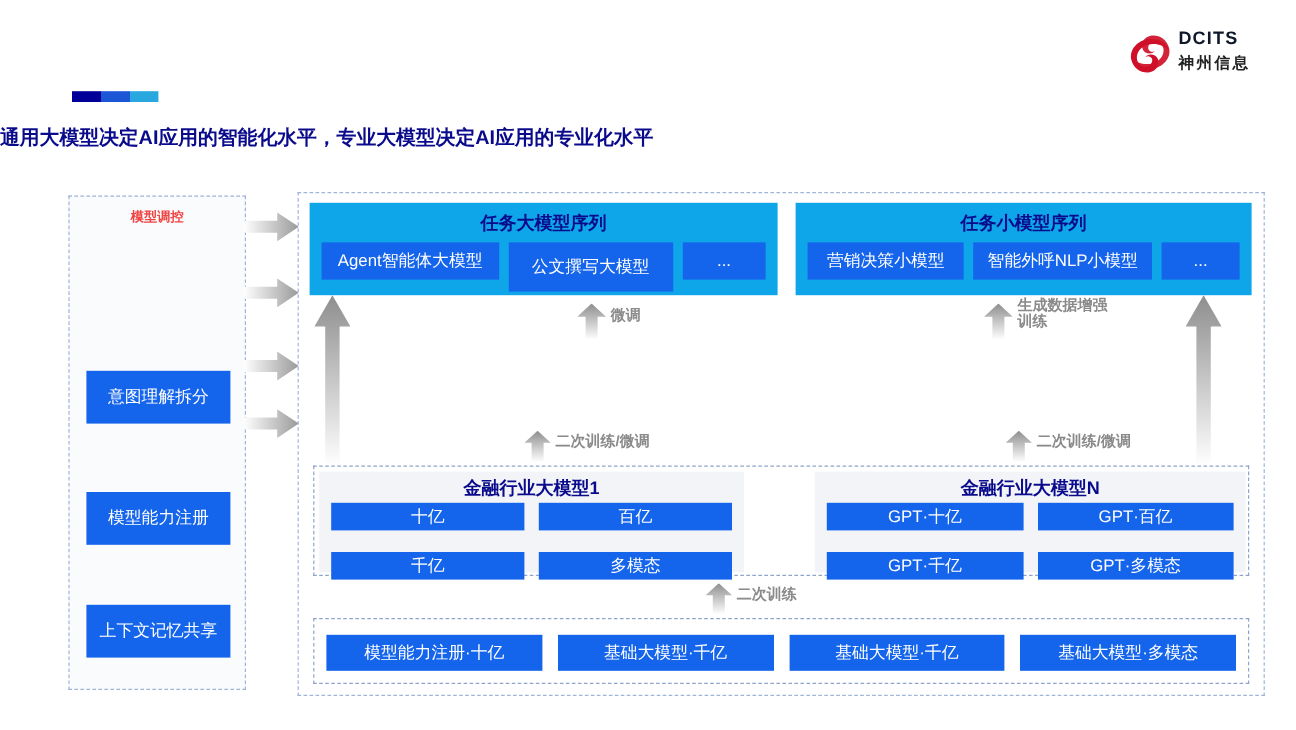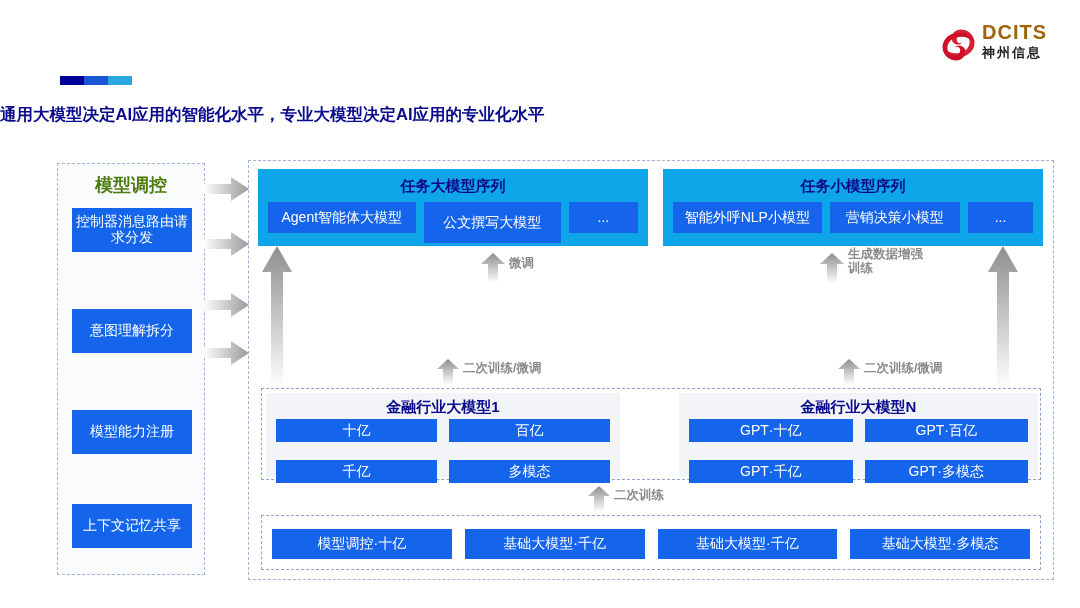--- a/index.html
+++ b/index.html
@@ -24,39 +24,39 @@
   }
   .subtitle{
     position:absolute;left:0;right:0;top:104px;
     text-align:left;
     font-size:16.5px;font-weight:bold;color:#0a0a8c;
   }
   
   .logo{position:absolute;right:14px;top:20px;width:128px;height:54px;}
   .logo-mark{position:absolute;left:0;top:4px;width:42px;height:42px;}
   .logo-txt{position:absolute;left:44px;top:2px;}
-  .logo-dcits{font-size:20px;font-weight:bold;color:#a16207;letter-spacing:1px;line-height:21px;}
+  .logo-dcits{font-size:15px;font-weight:bold;color:#0f172a;letter-spacing:1px;line-height:21px;}
   .logo-cn{font-size:13px;font-weight:bold;color:#222;letter-spacing:2px;line-height:16px;margin-top:2px;}
 
   
   .chip{
     background:#1464ec;color:#fff;
     display:flex;align-items:center;justify-content:center;
     text-align:center;font-size:14px;line-height:1.12;
     box-sizing:border-box;padding:2px 4px;
   }
 
   
   .sidebar{
     position:absolute;left:57px;top:163px;width:148px;height:412px;
     border:1px dashed #9fb4d8;background:#fafbfd;box-sizing:border-box;
   }
   .sidebar-title{
     position:absolute;left:0;right:0;top:9px;text-align:center;
-    font-size:18px;font-weight:bold;color:#4d7c0f;
+    font-size:11px;font-weight:bold;color:#ef4444;
   }
   .sb-chip{position:absolute;left:14px;width:120px;font-weight:normal;}
 
   
   .rarrow{position:absolute;width:46px;height:26px;}
 
   
   .outer{
     position:absolute;left:248px;top:160px;width:806px;height:420px;
     border:1px dashed #9fb4d8;box-sizing:border-box;
@@ -124,21 +124,20 @@
       <path d="M38 17c2 9-6 17-15 18-8 1-16-3-18-10 5 5 12 7 19 5 6-2 10-7 9-13-1-4-5-7-9-6-3 1-5 4-4 7 1 2 4 3 6 1-3 4-9 3-11-1-2-5 1-11 7-12 7-1 14 3 16 11z" fill="#cf1028" opacity="0.92"></path>
     </svg>
     <div class="logo-txt">
       <div class="logo-dcits">DCITS</div>
       <div class="logo-cn">神州信息</div>
     </div>
   </div>
 
   <div class="sidebar">
     <div class="sidebar-title">模型调控</div>
-    <div class="chip sb-chip" style="top:44px;height:44px;">控制器消息路由请求分发</div>
     <div class="chip sb-chip" style="top:145px;height:44px;">意图理解拆分</div>
     <div class="chip sb-chip" style="top:246px;height:44px;">模型能力注册</div>
     <div class="chip sb-chip" style="top:340px;height:44px;">上下文记忆共享</div>
   </div>
 
   <svg class="rarrow" style="left:203px;top:176px;" viewBox="0 0 46 26">
     <defs>
         <linearGradient id="rg1" x1="0" x2="1">
           <stop offset="0" stop-color="#ffffff"></stop>
           <stop offset="1" stop-color="#9a9a9a"></stop>
@@ -202,22 +201,22 @@
     <div class="panel-row">
       <div class="chip" style="flex:1.32;height:31px;">Agent智能体大模型</div>
       <div class="chip" style="flex:1.22;height:41px;">公文撰写大模型</div>
       <div class="chip" style="flex:0.58;height:31px;">...</div>
     </div>
   </div>
 
   <div class="panel" style="left:663px;top:169px;width:380px;height:77px;">
     <div class="panel-title">任务小模型序列</div>
     <div class="panel-row">
+      <div class="chip" style="flex:1.20;height:31px;">营销决策小模型</div>
       <div class="chip" style="flex:1.38;height:31px;">智能外呼NLP小模型</div>
-      <div class="chip" style="flex:1.20;height:31px;">营销决策小模型</div>
       <div class="chip" style="flex:0.56;height:31px;">...</div>
     </div>
   </div>
 
 
   <div class="fin-wrap">
     <div class="fin-box" style="left:4px;width:354px;">
       <div class="panel-title" style="margin-top:5px;">金融行业大模型1</div>
       <div class="fin-grid">
         <div class="chip">十亿</div>
@@ -232,20 +231,20 @@
         <div class="chip">GPT·十亿</div>
         <div class="chip">GPT·百亿</div>
         <div class="chip">GPT·千亿</div>
         <div class="chip">GPT·多模态</div>
       </div>
     </div>
   </div>
 
   <div class="base-wrap">
     <div class="base-row">
-      <div class="chip">模型调控·十亿</div>
+      <div class="chip">模型能力注册·十亿</div>
       <div class="chip">基础大模型·千亿</div>
       <div class="chip">基础大模型·千亿</div>
       <div class="chip">基础大模型·多模态</div>
     </div>
   </div>
 
 </div>
 
 </body></html>

